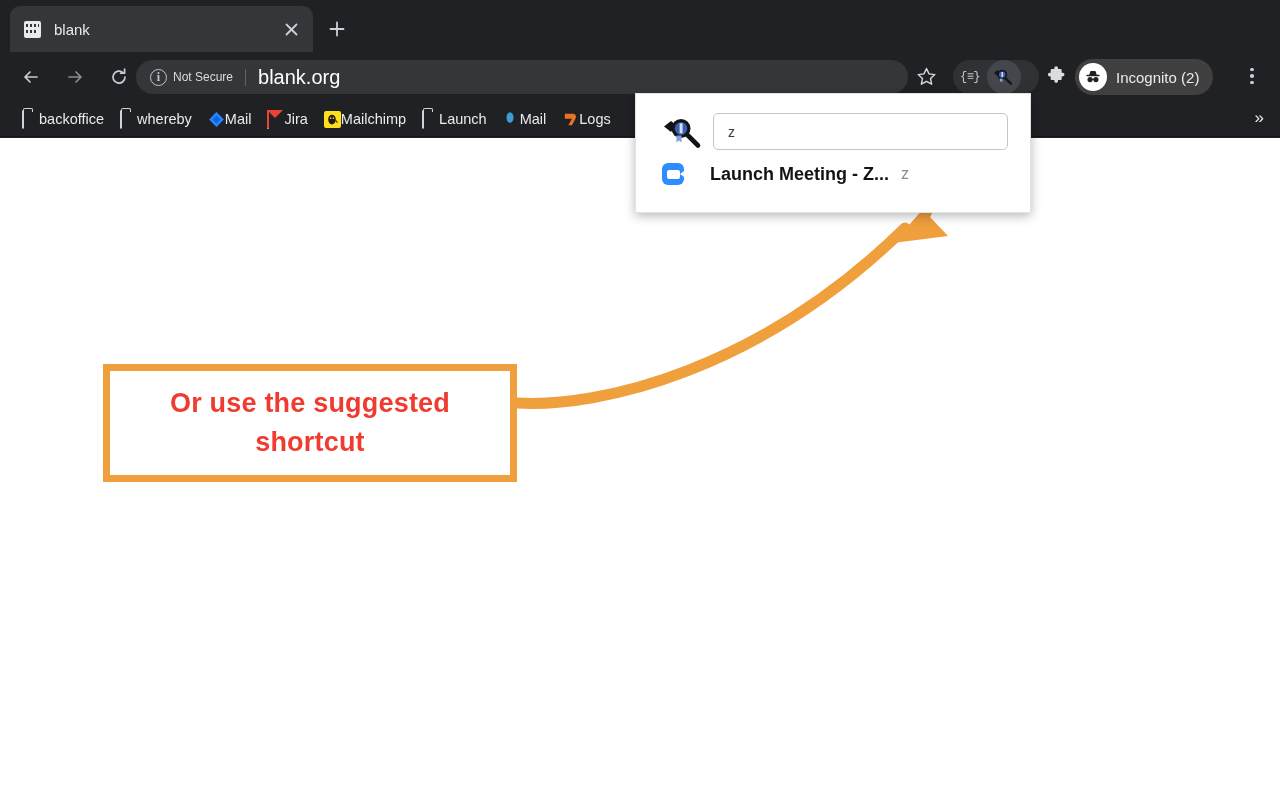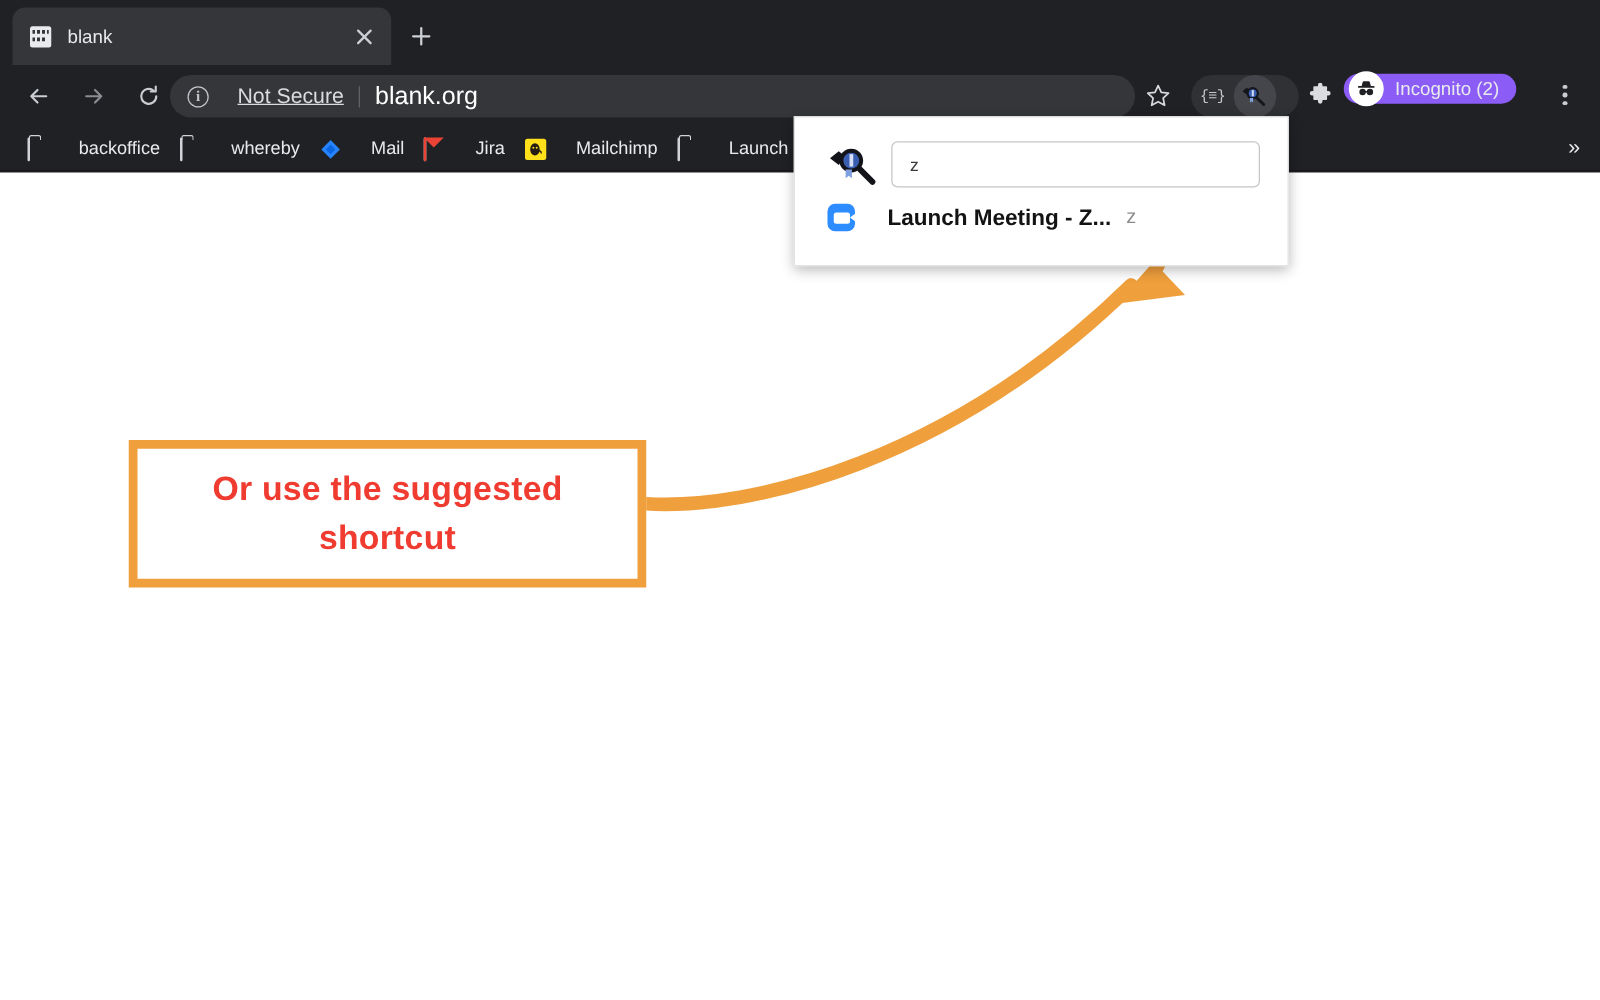--- a/index.html
+++ b/index.html
@@ -89,21 +89,21 @@
     padding-left: 14px;
   }
   .omni-info {
     width: 17px; height: 17px;
     border: 1.6px solid #c2c5c9; border-radius: 50%;
     display: flex; align-items: center; justify-content: center;
     font-size: 12px; font-weight: bold; color: #c2c5c9;
     font-family: "Liberation Serif", serif;
     flex: 0 0 auto;
   }
-  .omni-notsecure { color: #dadce0; font-size: 17px; margin-left: 23px; text-decoration: underline; }
+  .omni-notsecure { color: #dadce0; font-size: 12px; margin-left: 6px; }
   .omni-sep { width: 1px; height: 17px; background: #5f6368; margin: 0 12px; }
   .omni-url { color: #ffffff; font-size: 20px; }
 
   .star {
     position: absolute; left: 912px; top: 62px;
     width: 28px; height: 28px;
     display: flex; align-items: center; justify-content: center;
   }
   .ext-group {
     position: absolute; left: 953px; top: 60px;
@@ -122,22 +122,22 @@
     color: #c4c7cb; font-size: 12px; letter-spacing: -0.5px;
     font-family: "Liberation Mono", monospace;
   }
   .puzzle {
     position: absolute; left: 1041px; top: 61px;
     width: 30px; height: 30px;
     display: flex; align-items: center; justify-content: center;
   }
   .incognito {
     position: absolute; left: 1075px; top: 59px;
-    height: 24px; padding: 0 14px 0 4px;
-    background: #8b5cf6; border-radius: 18px;
+    height: 36px; padding: 0 14px 0 4px;
+    background: #404040; border-radius: 18px;
     display: flex; align-items: center;
   }
   .incog-avatar {
     width: 28px; height: 28px; border-radius: 50%;
     background: #ffffff;
     display: flex; align-items: center; justify-content: center;
     flex: 0 0 auto;
   }
   .incog-label { color: #e8eaed; font-size: 15px; margin-left: 9px; white-space: nowrap; }
   .kebab {
@@ -155,21 +155,21 @@
     display: flex; align-items: center;
     padding-left: 14px;
     border-bottom: 1px solid #171719;
   }
   .bm {
     display: flex; align-items: center;
     height: 26px; padding: 0 8px;
     border-radius: 4px;
     flex: 0 0 auto;
   }
-  .bm-label { color: #e8eaed; font-size: 14.5px; margin-left: 24px; white-space: nowrap; }
+  .bm-label { color: #e8eaed; font-size: 14.5px; margin-left: 0; white-space: nowrap; }
   .bm-ico { width: 17px; height: 17px; flex: 0 0 auto; position: relative; }
   .folder-ico {
     width: 17px; height: 14px;
     border: 1.6px solid #d0d3d7; border-radius: 2px;
     position: relative; margin-top: 2px;
   }
   .folder-ico::before {
     content: ""; position: absolute; left: 0; top: -3px;
     width: 8px; height: 3px;
     border: 1.6px solid #d0d3d7; border-bottom: none;
@@ -242,21 +242,21 @@
     border-right: 4px solid #fff;
   }
   .result-title {
     font-size: 18px; font-weight: bold; color: #131313;
     margin-left: 26px; white-space: nowrap;
   }
   .result-shortcut { font-size: 16px; color: #8c8c8c; margin-left: 12px; }
 
   
   .anno-box {
-    position: absolute; left: 103px; top: 352px;
+    position: absolute; left: 103px; top: 364px;
     width: 414px; height: 118px;
     background: #ffffff;
     border: 7px solid #ef9f3c;
     display: flex; align-items: center; justify-content: center;
     text-align: center;
     z-index: 20;
   }
   .anno-text {
     color: #ef3b30; font-size: 27px; font-weight: bold;
     line-height: 1.45; letter-spacing: 0.2px;

